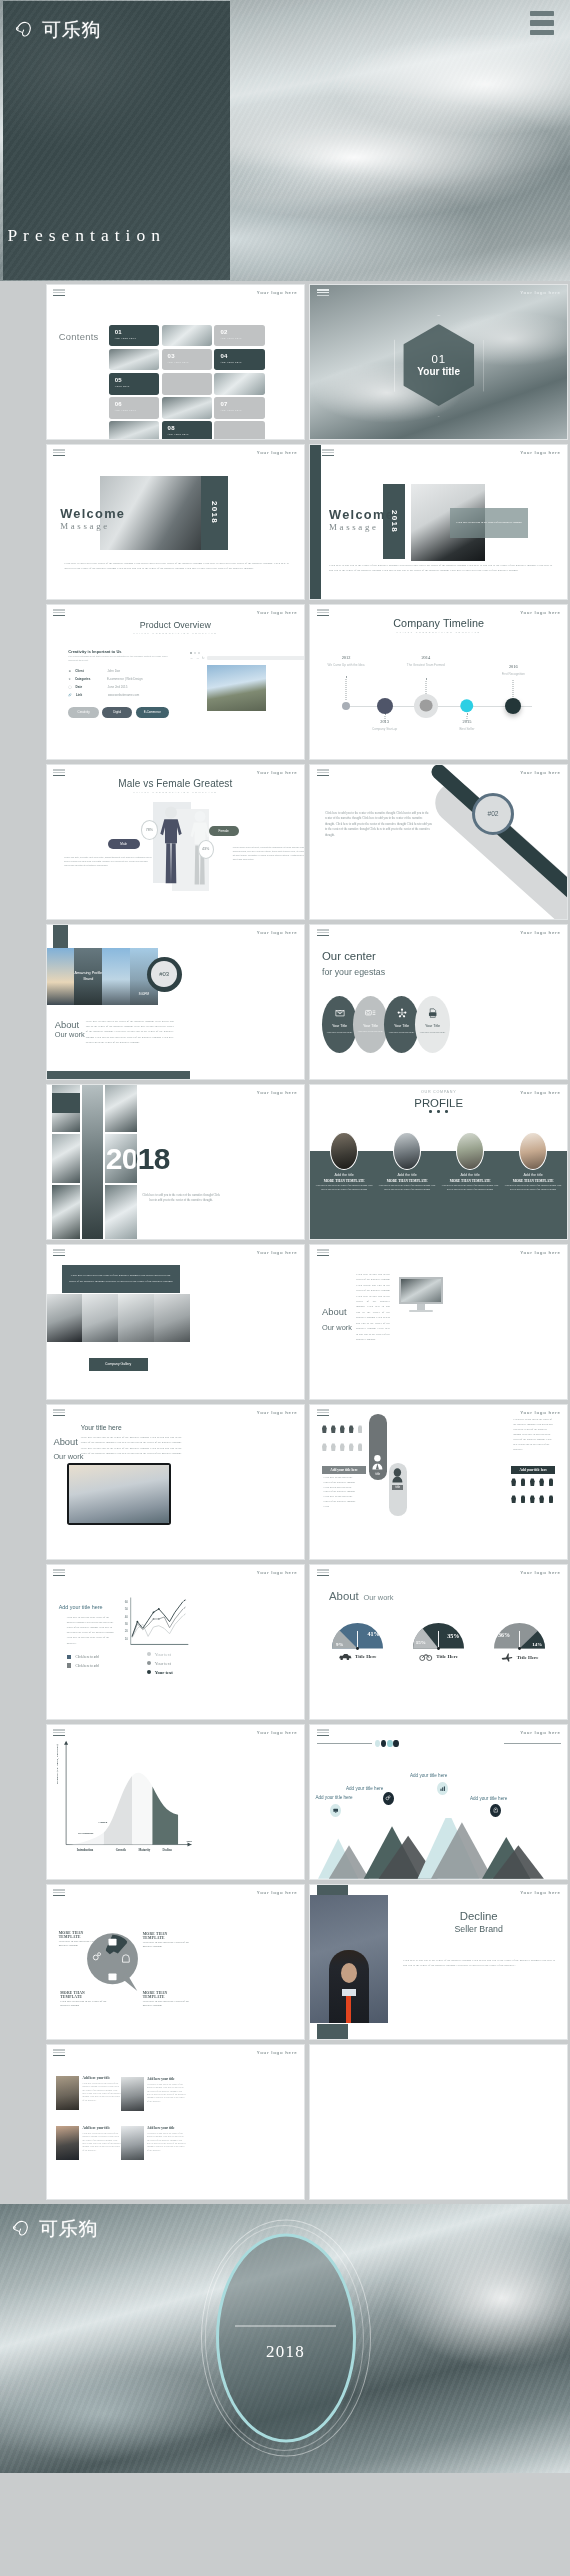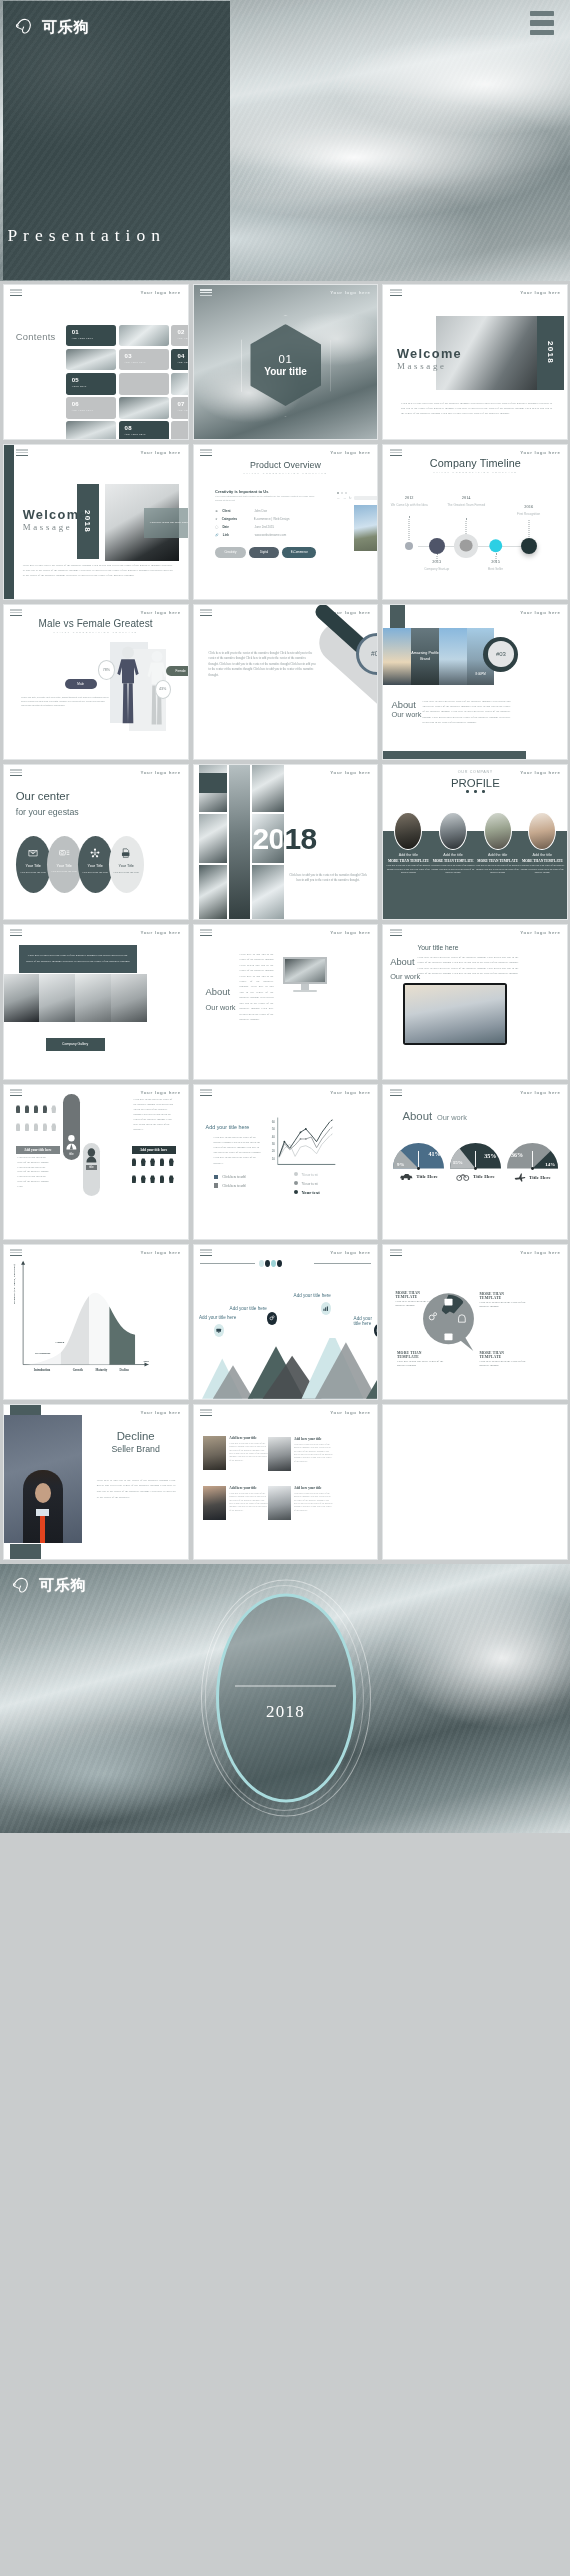--- a/index.html
+++ b/index.html
@@ -50,22 +50,22 @@
       radial-gradient(ellipse 70% 40% at 30% 25%, rgba(255,255,255,.05), rgba(255,255,255,0) 70%),
       repeating-linear-gradient(125deg, rgba(255,255,255,.022) 0 2.7px, rgba(0,0,0,.025) 2.7px 6px);
   }
   .brand-logo {
     position: absolute; left: 15px; top: 17px;
     display: flex; align-items: center; gap: 4px;
     z-index: 3;
   }
   .brand-logo .dogmark { width: 23px; height: 20px; }
   .brand-logo .cn {
-    color: #fff; font-size: 15px; letter-spacing: 0.7px;
-    font-family: "DejaVu Sans", sans-serif; font-weight: 700;
+    color: #fff; font-size: 19px; letter-spacing: 0.7px;
+    font-family: "DejaVu Sans", sans-serif; font-weight: 400;
     text-shadow: 0 0 1.3px rgba(255,255,255,.5);
   }
   .hero-title-wrap {
     position: absolute; left: 5.4px; bottom: 35px; z-index: 3;
     width: 222px;
   }
   .hero-kel {
     display: flex; align-items: center; gap: 6.7px;
   }
   .burger-big { display:flex; flex-direction:column; gap:3.4px; width:40px; }
@@ -81,22 +81,23 @@
   .hero-burger {
     position:absolute; right: 17.5px; top: 10.8px; z-index: 4;
     display:flex; flex-direction:column; gap:4px; width: 24px;
   }
   .hero-burger i { display:block; height: 5.4px; background:#6c7b7d; border-radius:0.7px; }
 
   
   .grid {
     padding: 2.7px 2.7px 0 2.7px;
     display: grid;
-    grid-template-columns: 1fr 1fr 1fr;
+    grid-template-columns: 1fr 1fr;
     gap: 4px 4px;
+    margin-left: 43px;
   }
   .slide {
     position: relative;
     background: #fff;
     height: 156px;
     overflow: hidden;
     border: 0.7px solid #e2e5e6;
   }
 
   .logo-here {

